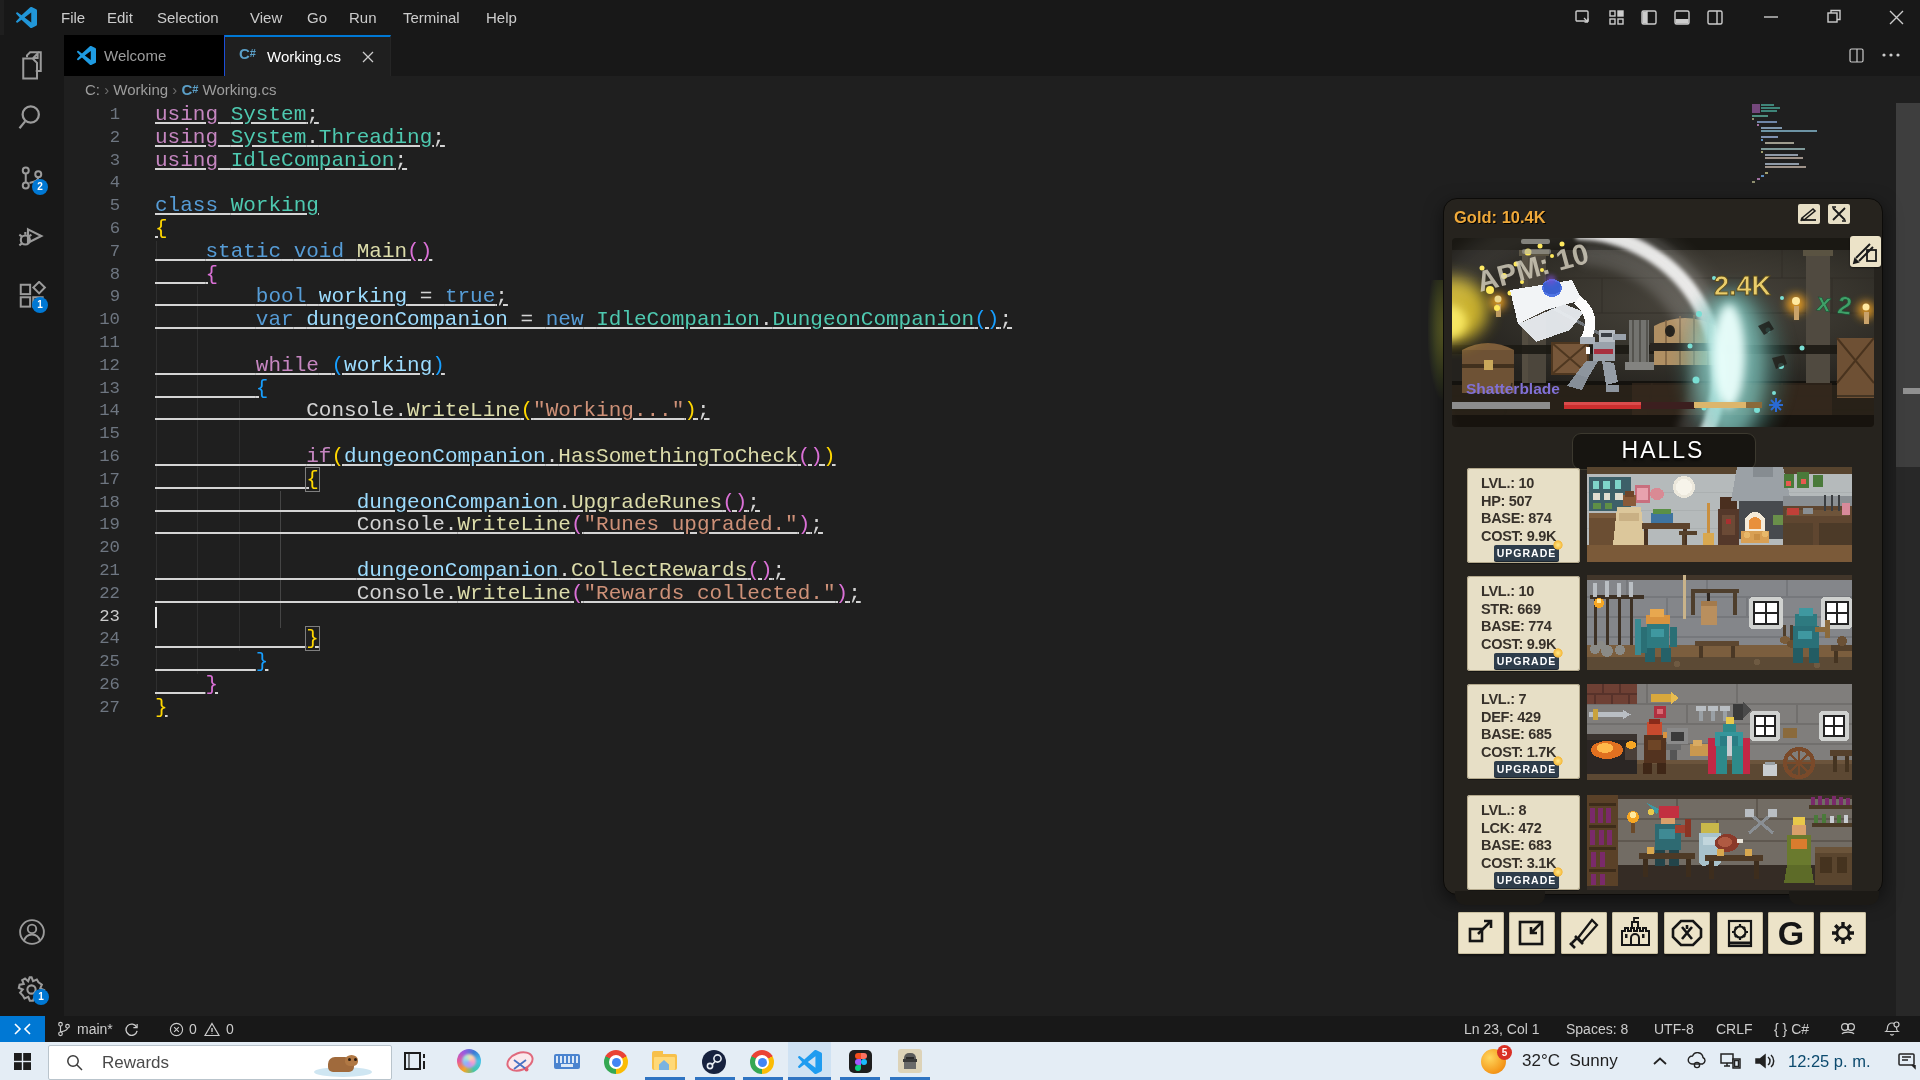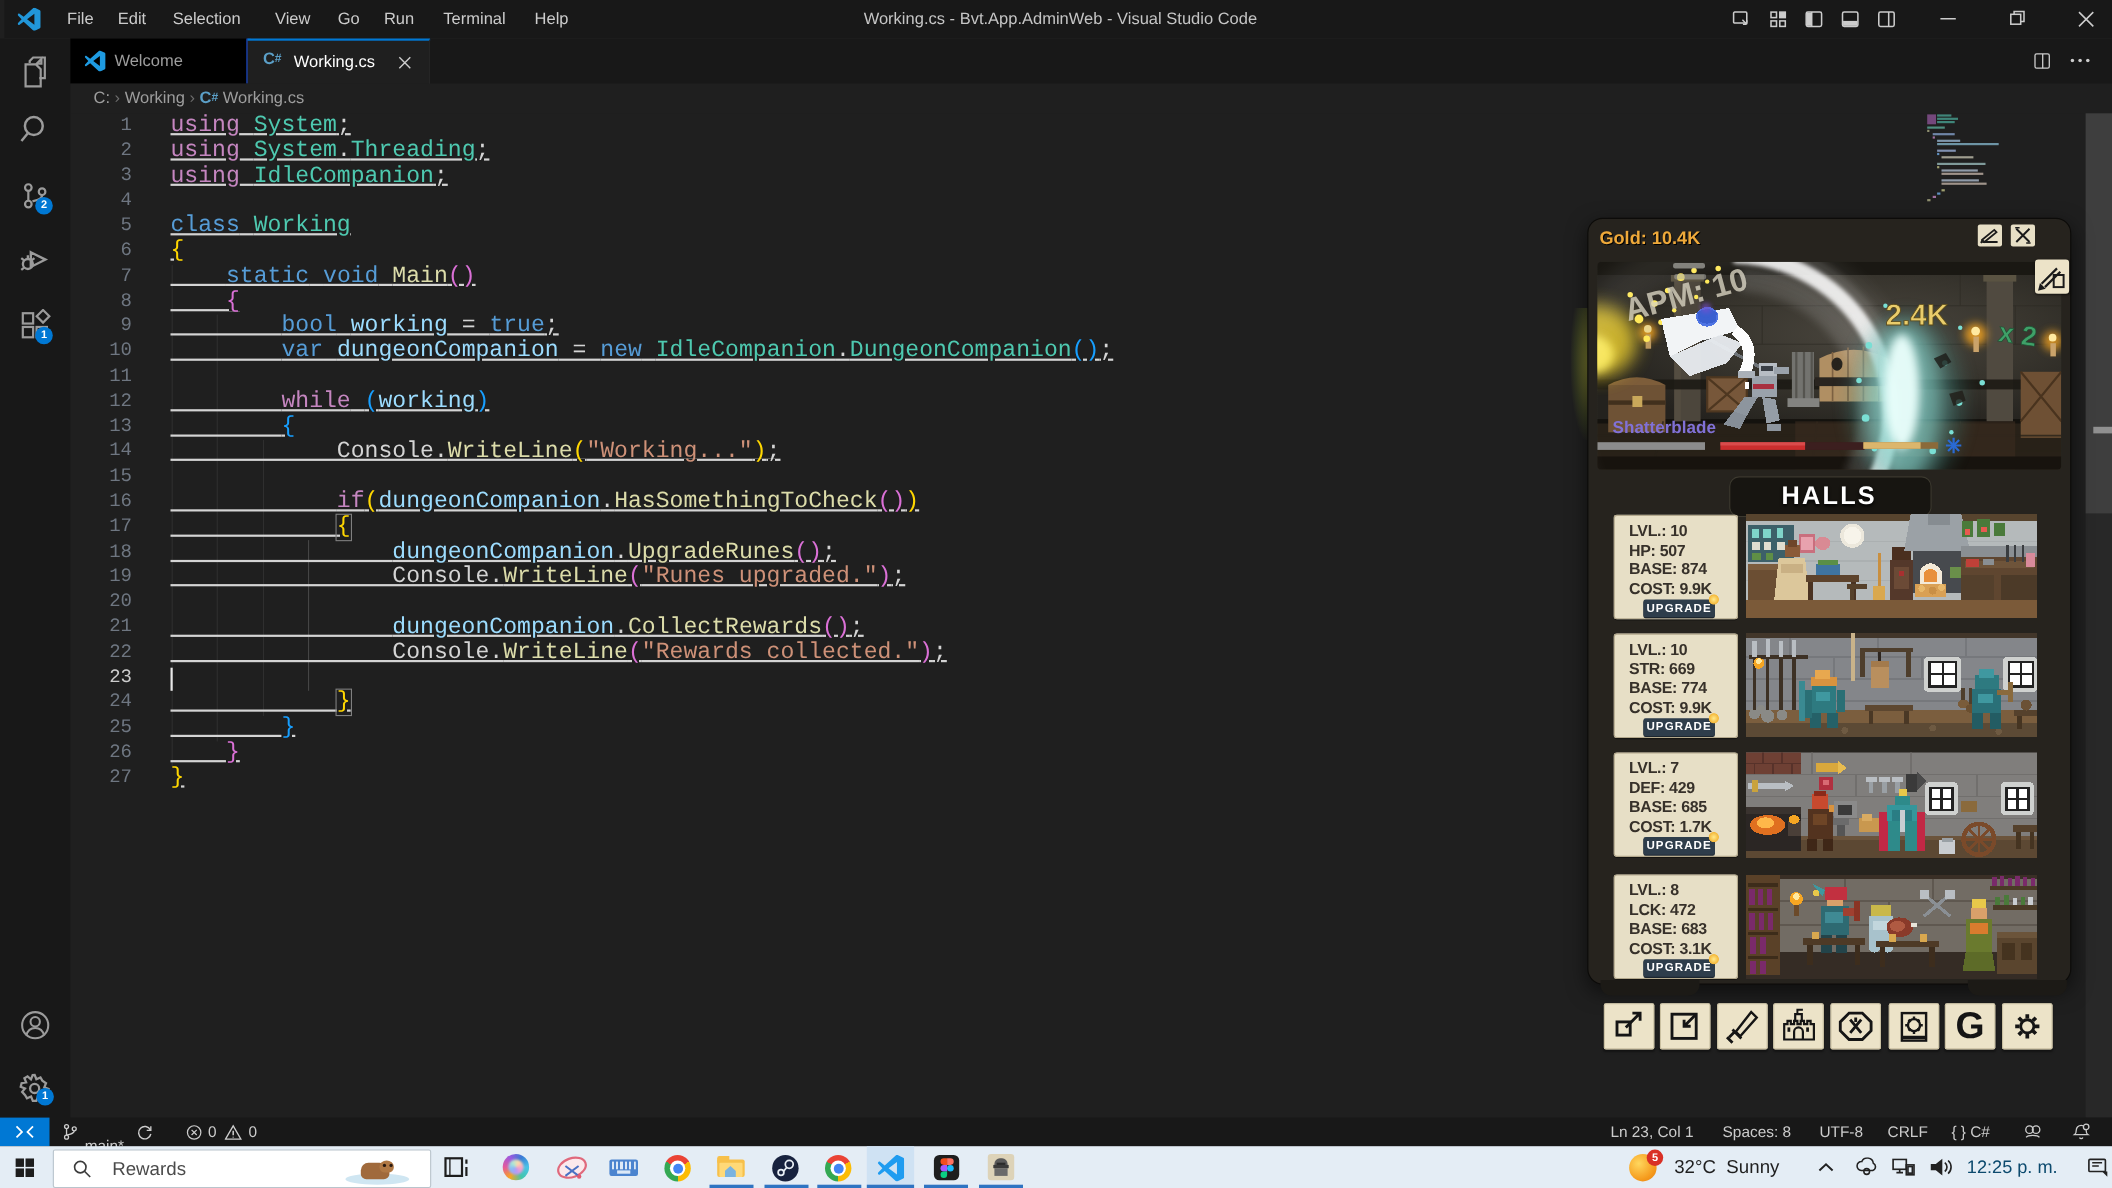--- a/index.html
+++ b/index.html
@@ -56,21 +56,20 @@
     <path fill="#2196d8" d="M96.5 10.8 75 .4c-2.4-1.2-5.3-.7-7.2 1.2L26.2 39.4 8.4 25.9c-1.7-1.3-4-1.2-5.6.3L.9 28c-1.2 1.2-1.2 3.2 0 4.4L17.3 50 .9 67.6c-1.2 1.2-1.2 3.2 0 4.4l1.9 1.8c1.6 1.5 3.9 1.6 5.6.3l17.8-13.5 41.6 37.8c1.9 1.9 4.8 2.4 7.2 1.2l21.5-10.3c2.1-1 3.5-3.2 3.5-5.6V16.4c0-2.4-1.4-4.6-3.5-5.6zM72.6 73.9 41 50l31.6-23.9z"></path>
   </svg>
   <div class="menuitem" style="left:57px">File</div>
   <div class="menuitem" style="left:103px">Edit</div>
   <div class="menuitem" style="left:153px">Selection</div>
   <div class="menuitem" style="left:246px">View</div>
   <div class="menuitem" style="left:303px">Go</div>
   <div class="menuitem" style="left:345px">Run</div>
   <div class="menuitem" style="left:399px">Terminal</div>
   <div class="menuitem" style="left:482px">Help</div>
-  <div id="wintitle">Working.cs - Bvt.App.AdminWeb - Visual Studio Code</div>
   <svg class="a" style="left:1570px;top:8px" width="170" height="20" viewBox="0 0 170 20" fill="none" stroke="#cccccc" stroke-width="1.4">
     <rect x="2" y="3" width="12" height="10" rx="1"></rect>
         <path d="M10 10l4 4M14 14v-3.5M14 14h-3.5" stroke-width="1.3"></path>
     <rect x="36" y="3" width="5" height="5"></rect>
         <rect x="44" y="3" width="5" height="5" fill="#ccc"></rect>
     <rect x="36" y="11" width="5" height="5"></rect>
         <rect x="44" y="11" width="5" height="5"></rect>
     <rect x="68" y="3" width="14" height="13" rx="1.5"></rect>
         <line x1="73" y1="3" x2="73" y2="16"></line>
         <rect x="68.5" y="3.5" width="4.5" height="12" fill="#ccc" stroke="none"></rect>
@@ -254,21 +253,21 @@
   <div class="a" style="left:0;top:0;width:45px;height:26px;background:#0078d4"></div>
   <svg class="a" style="left:14px;top:7px" width="17" height="12" viewBox="0 0 17 12" stroke="#ffffff" stroke-width="1.6" fill="none">
     <path d="M1 1l5 5-5 5M16 1l-5 5 5 5"></path>
   </svg>
   <svg class="a" style="left:56px;top:5px" width="16" height="16" viewBox="0 0 16 16" fill="none" stroke="#cccccc" stroke-width="1.2">
     <circle cx="4.5" cy="3.2" r="1.8"></circle>
         <circle cx="11.5" cy="5.2" r="1.8"></circle>
         <circle cx="4.5" cy="12.8" r="1.8"></circle>
     <path d="M4.5 5v6M11.5 7c0 2.5-3 3-7 4"></path>
   </svg>
-  <div class="a" style="left:77px;top:12px;line-height:26px;color:#cccccc">main*</div>
+  <div class="a" style="left:77px;top:0;line-height:26px;color:#cccccc">main*</div>
   <svg class="a" style="left:124px;top:6px" width="15" height="15" viewBox="0 0 16 16" fill="none" stroke="#cccccc" stroke-width="1.4">
     <path d="M13.5 5.5a6 6 0 10.5 4"></path>
         <path d="M14 2v4h-4" stroke-width="1.3"></path>
   </svg>
   <svg class="a" style="left:169px;top:6px" width="15" height="15" viewBox="0 0 16 16" fill="none" stroke="#cccccc" stroke-width="1.2">
     <circle cx="8" cy="8" r="6.5"></circle>
         <path d="M5.5 5.5l5 5M10.5 5.5l-5 5"></path>
   </svg>
   <div class="a" style="left:189px;top:0;line-height:26px;color:#cccccc">0</div>
   <svg class="a" style="left:204px;top:6px" width="16" height="15" viewBox="0 0 16 15" fill="none" stroke="#cccccc" stroke-width="1.2">
@@ -623,21 +622,21 @@
 
   <div class="a" style="left:406px;top:37px;width:31px;height:31px;background:#ece3c8;border-radius:3px;box-shadow:0 1px 2px #0008">
     <svg width="31" height="31" viewBox="0 0 31 31" stroke="#1a1a1a" stroke-width="1.8" fill="none">
       <path d="M6 22L20 8M9 25L23 11" stroke-width="2"></path>
           <rect x="17" y="14" width="9" height="11"></rect>
           <path d="M5 23l-1 4 4-1z" fill="#1a1a1a"></path>
     </svg>
   </div>
 
   <div class="a" style="left:128px;top:234px;width:182px;height:35px;background:#171511;border-radius:9px;border:1px solid #3c392f"></div>
-  <div class="a" style="left:128px;top:238px;width:182px;text-align:center;color:#ffffff;font-size:23px;font-weight:bold;letter-spacing:2px;text-shadow:0 2px 3px #000">HALLS</div>
+  <div class="a" style="left:128px;top:238px;width:182px;text-align:center;color:#ffffff;font-size:23px;font-weight:normal;letter-spacing:2px;text-shadow:0 2px 3px #000">HALLS</div>
 
   <div class="card" style="top:269px">
     <div class="cardtxt">LVL.: 10
 HP: 507
 BASE: 874
 COST: 9.9K</div>
     <div class="upg">UPGRADE</div>
     <div class="a" style="left:86px;top:72px;width:10px;height:10px;background:radial-gradient(circle,#ffe98a,#f5b93c 60%,transparent 70%)"></div>
   </div>
   <div class="scene" style="top:268px">

